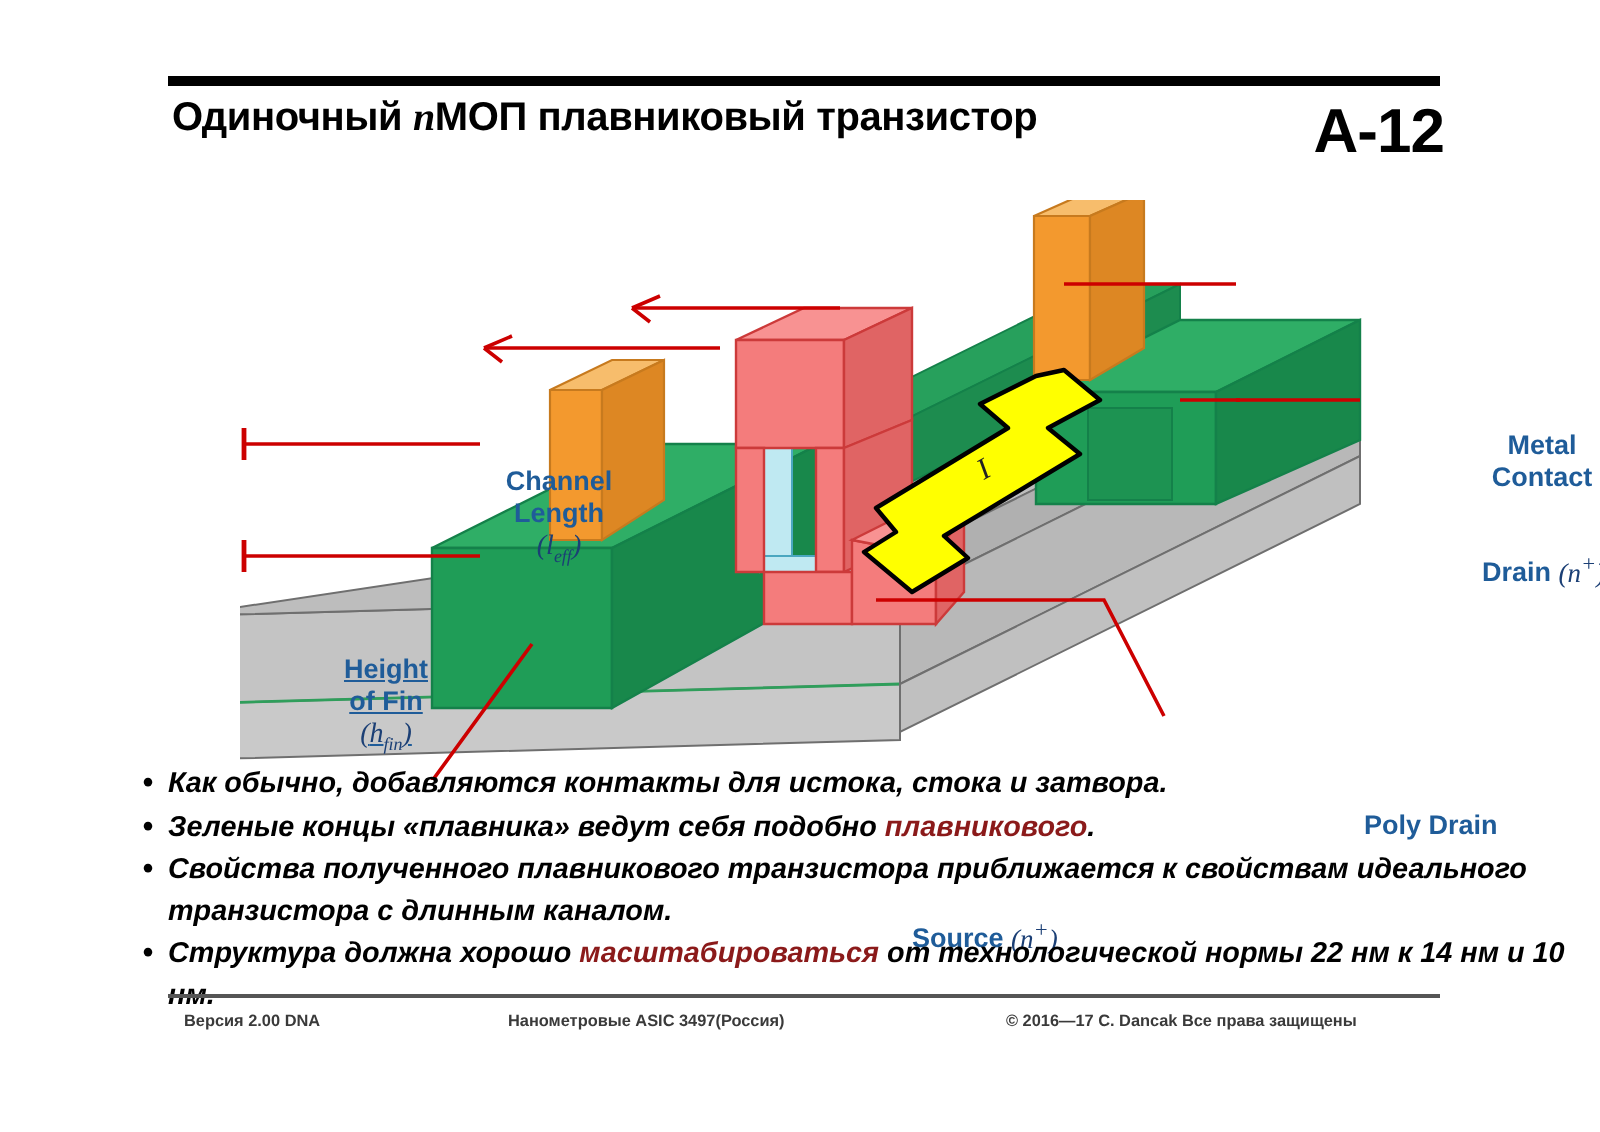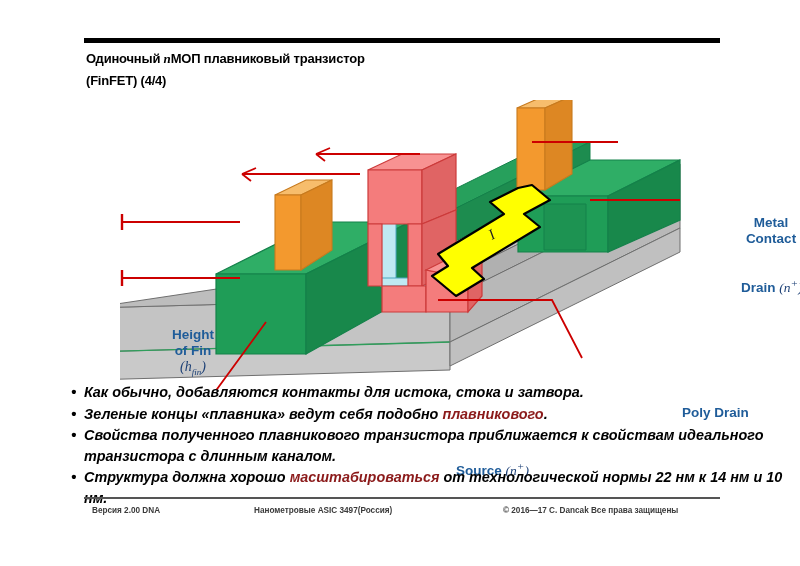--- a/index.html
+++ b/index.html
@@ -12,21 +12,21 @@
   }
   .slide{position:absolute;inset:0;}
 
   
   .header-rule{
     position:absolute;left:84px;top:38px;width:636px;height:5px;
     background:#000000;
   }
   .title{
     position:absolute;left:86px;top:48px;width:470px;
-    font-size:13px;font-weight:bold;color:#000000;
+    font-size:20px;font-weight:bold;color:#000000;
     line-height:22px;letter-spacing:-0.2px;
   }
   .title .ital{font-style:italic;font-family:"Liberation Serif",serif;font-weight:bold;}
   .page-num{
     position:absolute;right:78px;top:48px;
     font-size:31px;font-weight:bold;color:#000000;
     letter-spacing:-0.5px;
   }
 
   
@@ -50,21 +50,21 @@
     font-size:14px;
     color:#1b3f75;
   }
   .sub sub{font-size:9px;font-style:italic;}
   .supn{
     font-family:"Liberation Serif",serif;
     font-style:italic;font-weight:normal;font-size:13.5px;color:#1b3f75;
   }
 
   #lbl-channel{left:112px;top:133px;text-align:center;width:95px;}
-  #lbl-height{left:28px;top:227px;text-align:center;width:90px;}
+  #lbl-height{left:28px;top:227px;text-align:center;width:90px;text-decoration:underline;}
   #lbl-metal{left:608px;top:115px;text-align:center;width:86px;}
   #lbl-drain{left:621px;top:174px;}
   #lbl-poly{left:562px;top:305px;}
   #lbl-source{left:336px;top:357px;}
 
   
   .bullets{
     position:absolute;left:64px;top:382px;width:720px;
     color:#000000;
   }
@@ -97,23 +97,23 @@
 </style>
 </head>
 <body>
 
 <div class="slide">
 
   <div class="header-rule"></div>
 
   <div class="title">
     <span>Одиночный </span><span class="ital">n</span><span>МОП плавниковый транзистор</span><br>
-    <span>(FinFET) (4/4)</span>
   </div>
 
+  <div class="page-num">A-12</div>
 
   <div class="diagram">
 
     <svg width="680" height="290" viewBox="0 0 680 290">
 
       <g>
 
         <polygon points="170,178 400,64 560,64 330,178" fill="#bdbdbd" stroke="#6f6f6f" stroke-width="1"></polygon>
 
         <polygon points="330,178 560,64 560,84 330,198" fill="#b0b0b0" stroke="#6f6f6f" stroke-width="1"></polygon>
@@ -216,20 +216,25 @@
 
         <path d="M 498 100 L 500 100"></path>
         <path d="M 470 100 L 560 100"></path>
 
         <path d="M 318 200 L 432 200 L 462 258"></path>
 
         <path d="M 146 222 L 92 296 L 150 296"></path>
       </g>
     </svg>
 
+    <div class="dlabel" id="lbl-channel">
+      <span>Channel</span><br>
+      <span>Length</span><br>
+      <span class="sub">(<span>l</span><sub>eff</sub>)</span>
+    </div>
 
     <div class="dlabel" id="lbl-height">
       <span>Height</span><br>
       <span>of Fin</span><br>
       <span class="sub">(<span>h</span><sub>fin</sub>)</span>
     </div>
 
     <div class="dlabel" id="lbl-metal">
       <span>Metal</span><br>
       <span>Contact</span>

